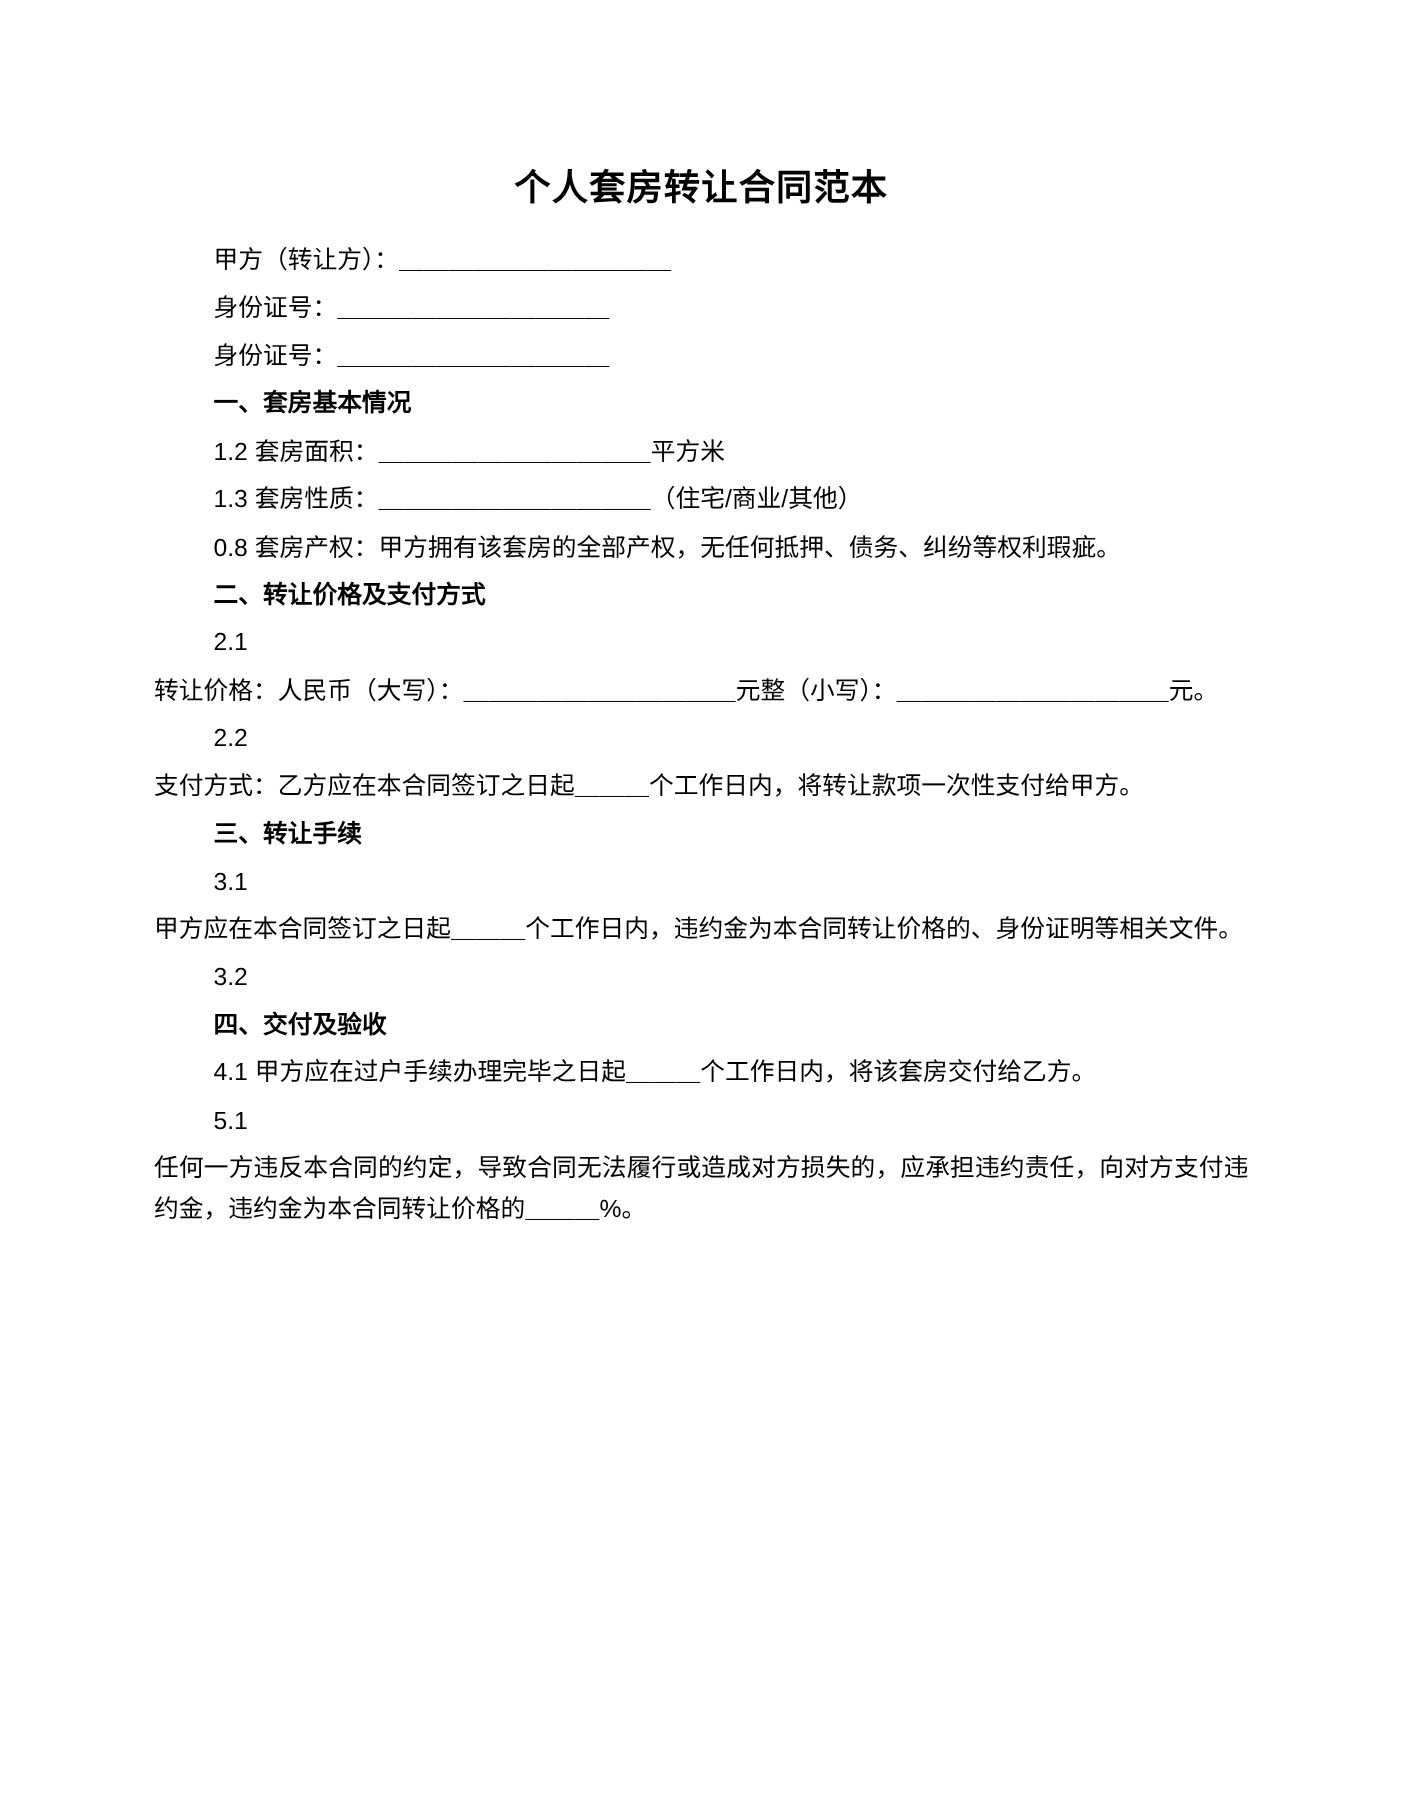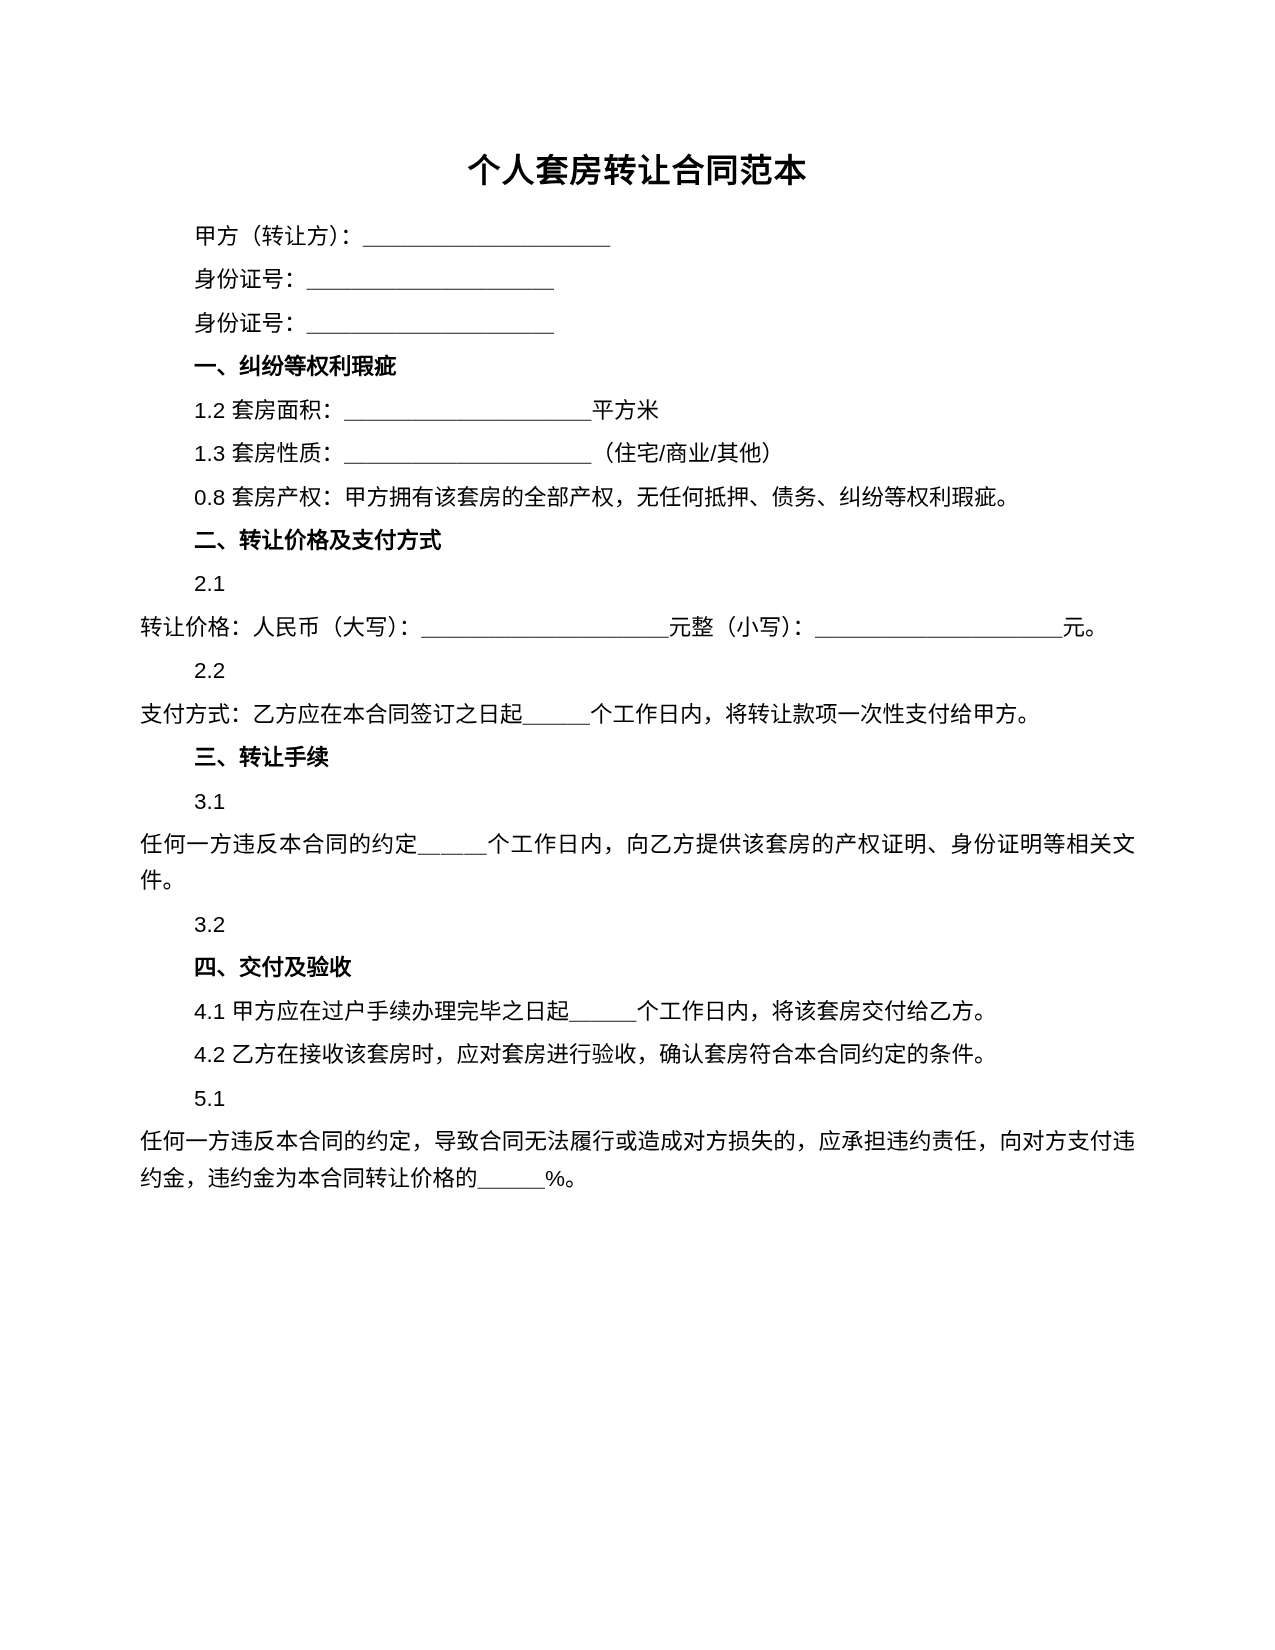--- a/index.html
+++ b/index.html
@@ -59,45 +59,44 @@
 
   <h1 class="doc-title">个人套房转让合同范本</h1>
 
   <div class="party-block">
     <p class="para indent">甲方（转让方）：＿＿＿＿＿＿＿＿＿＿＿</p>
     <p class="para indent">身份证号：＿＿＿＿＿＿＿＿＿＿＿</p>
     <p class="para indent">身份证号：＿＿＿＿＿＿＿＿＿＿＿</p>
   </div>
 
   <section>
-    <h2 class="section-head">一、纠纷等权利瑕疵</h2>
+    <h2 class="section-head">一、套房基本情况</h2>
     <p class="para indent">1.2 套房面积：＿＿＿＿＿＿＿＿＿＿＿平方米</p>
     <p class="para indent">1.3 套房性质：＿＿＿＿＿＿＿＿＿＿＿（住宅/商业/其他）</p>
     <p class="para indent">0.8 套房产权：甲方拥有该套房的全部产权，无任何抵押、债务、纠纷等权利瑕疵。</p>
   </section>
 
   <section>
     <h2 class="section-head">二、转让价格及支付方式</h2>
     <p class="para indent">2.1</p>
     <p class="para noindent">转让价格：人民币（大写）：＿＿＿＿＿＿＿＿＿＿＿元整（小写）：＿＿＿＿＿＿＿＿＿＿＿元。</p>
     <p class="para indent">2.2</p>
     <p class="para noindent">支付方式：乙方应在本合同签订之日起＿＿＿个工作日内，将转让款项一次性支付给甲方。</p>
   </section>
 
   <section>
     <h2 class="section-head">三、转让手续</h2>
     <p class="para indent">3.1</p>
-    <p class="para noindent">任何一方违反本合同的约定＿＿＿个工作日内，向乙方提供该套房的产权证明、身份证明等相关文件。</p>
+    <p class="para noindent">甲方应在本合同签订之日起＿＿＿个工作日内，违约金为本合同转让价格的、身份证明等相关文件。</p>
     <p class="para indent">3.2</p>
   </section>
 
   <section>
     <h2 class="section-head">四、交付及验收</h2>
     <p class="para indent">4.1 甲方应在过户手续办理完毕之日起＿＿＿个工作日内，将该套房交付给乙方。</p>
-    <p class="para indent">4.2 乙方在接收该套房时，应对套房进行验收，确认套房符合本合同约定的条件。</p>
   </section>
 
   <section>
     <p class="para indent">5.1</p>
     <p class="para noindent">任何一方违反本合同的约定，导致合同无法履行或造成对方损失的，应承担违约责任，向对方支付违约金，违约金为本合同转让价格的＿＿＿%。</p>
   </section>
 
 </div>
 
 </body></html>

